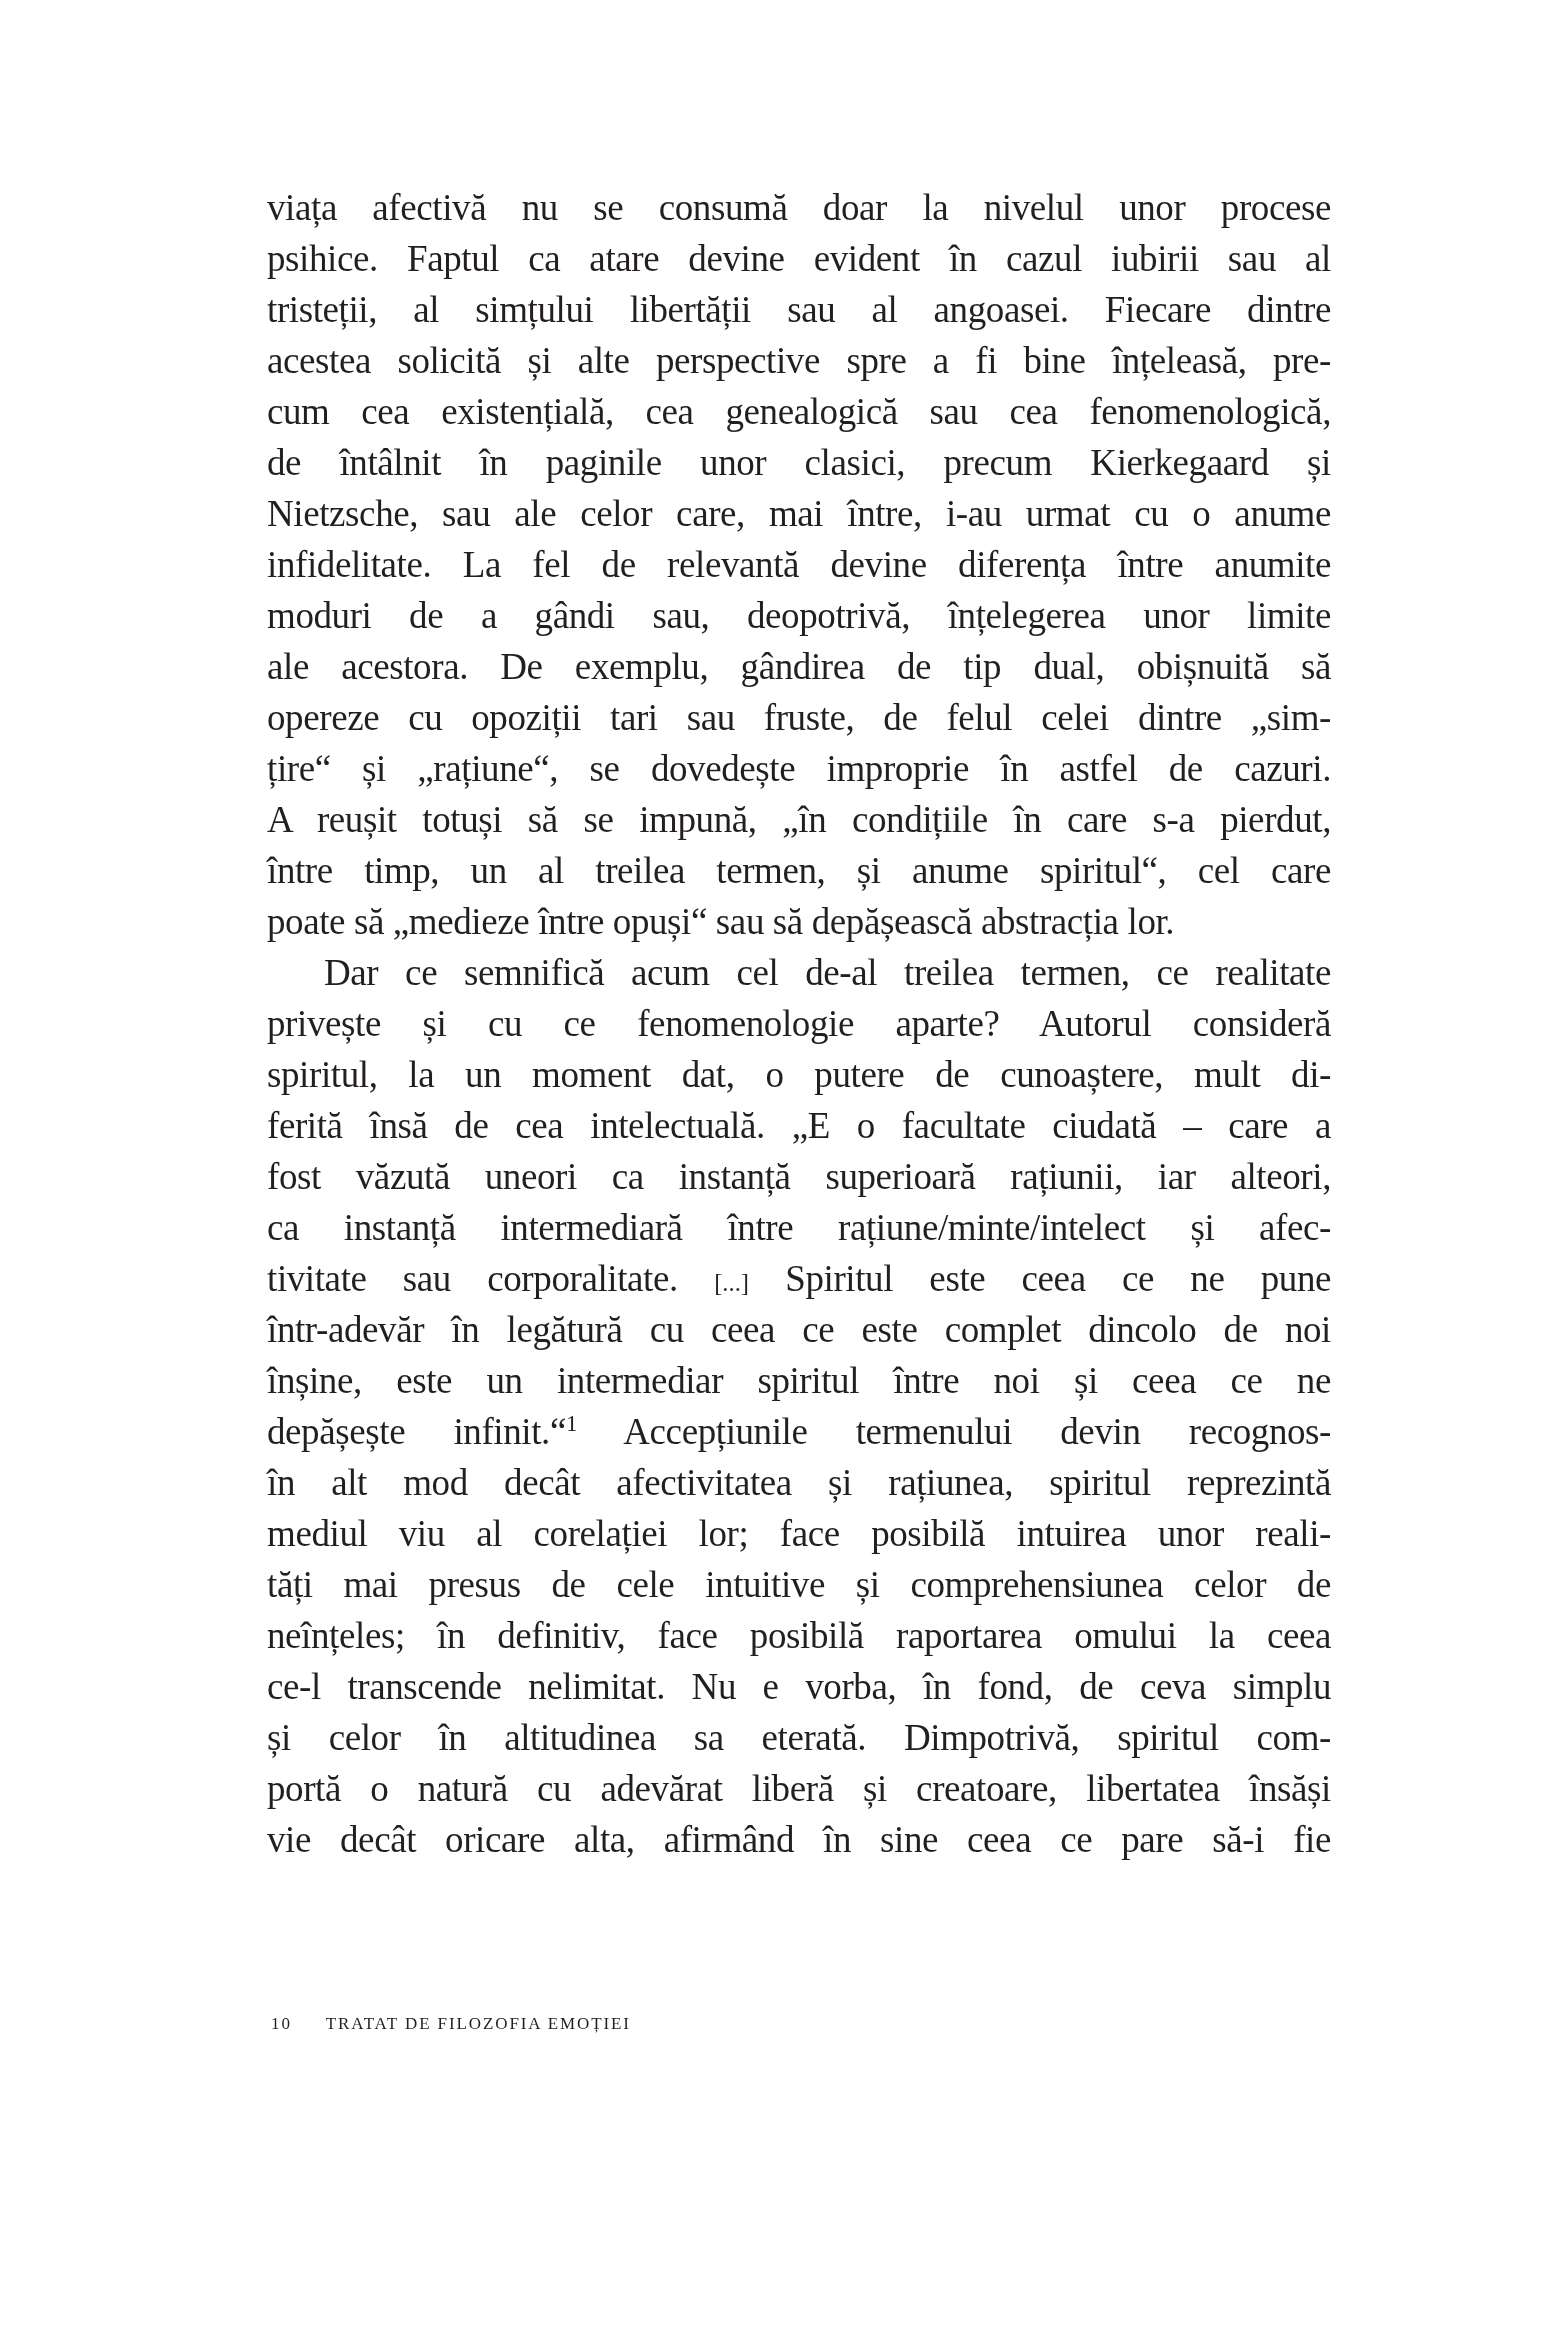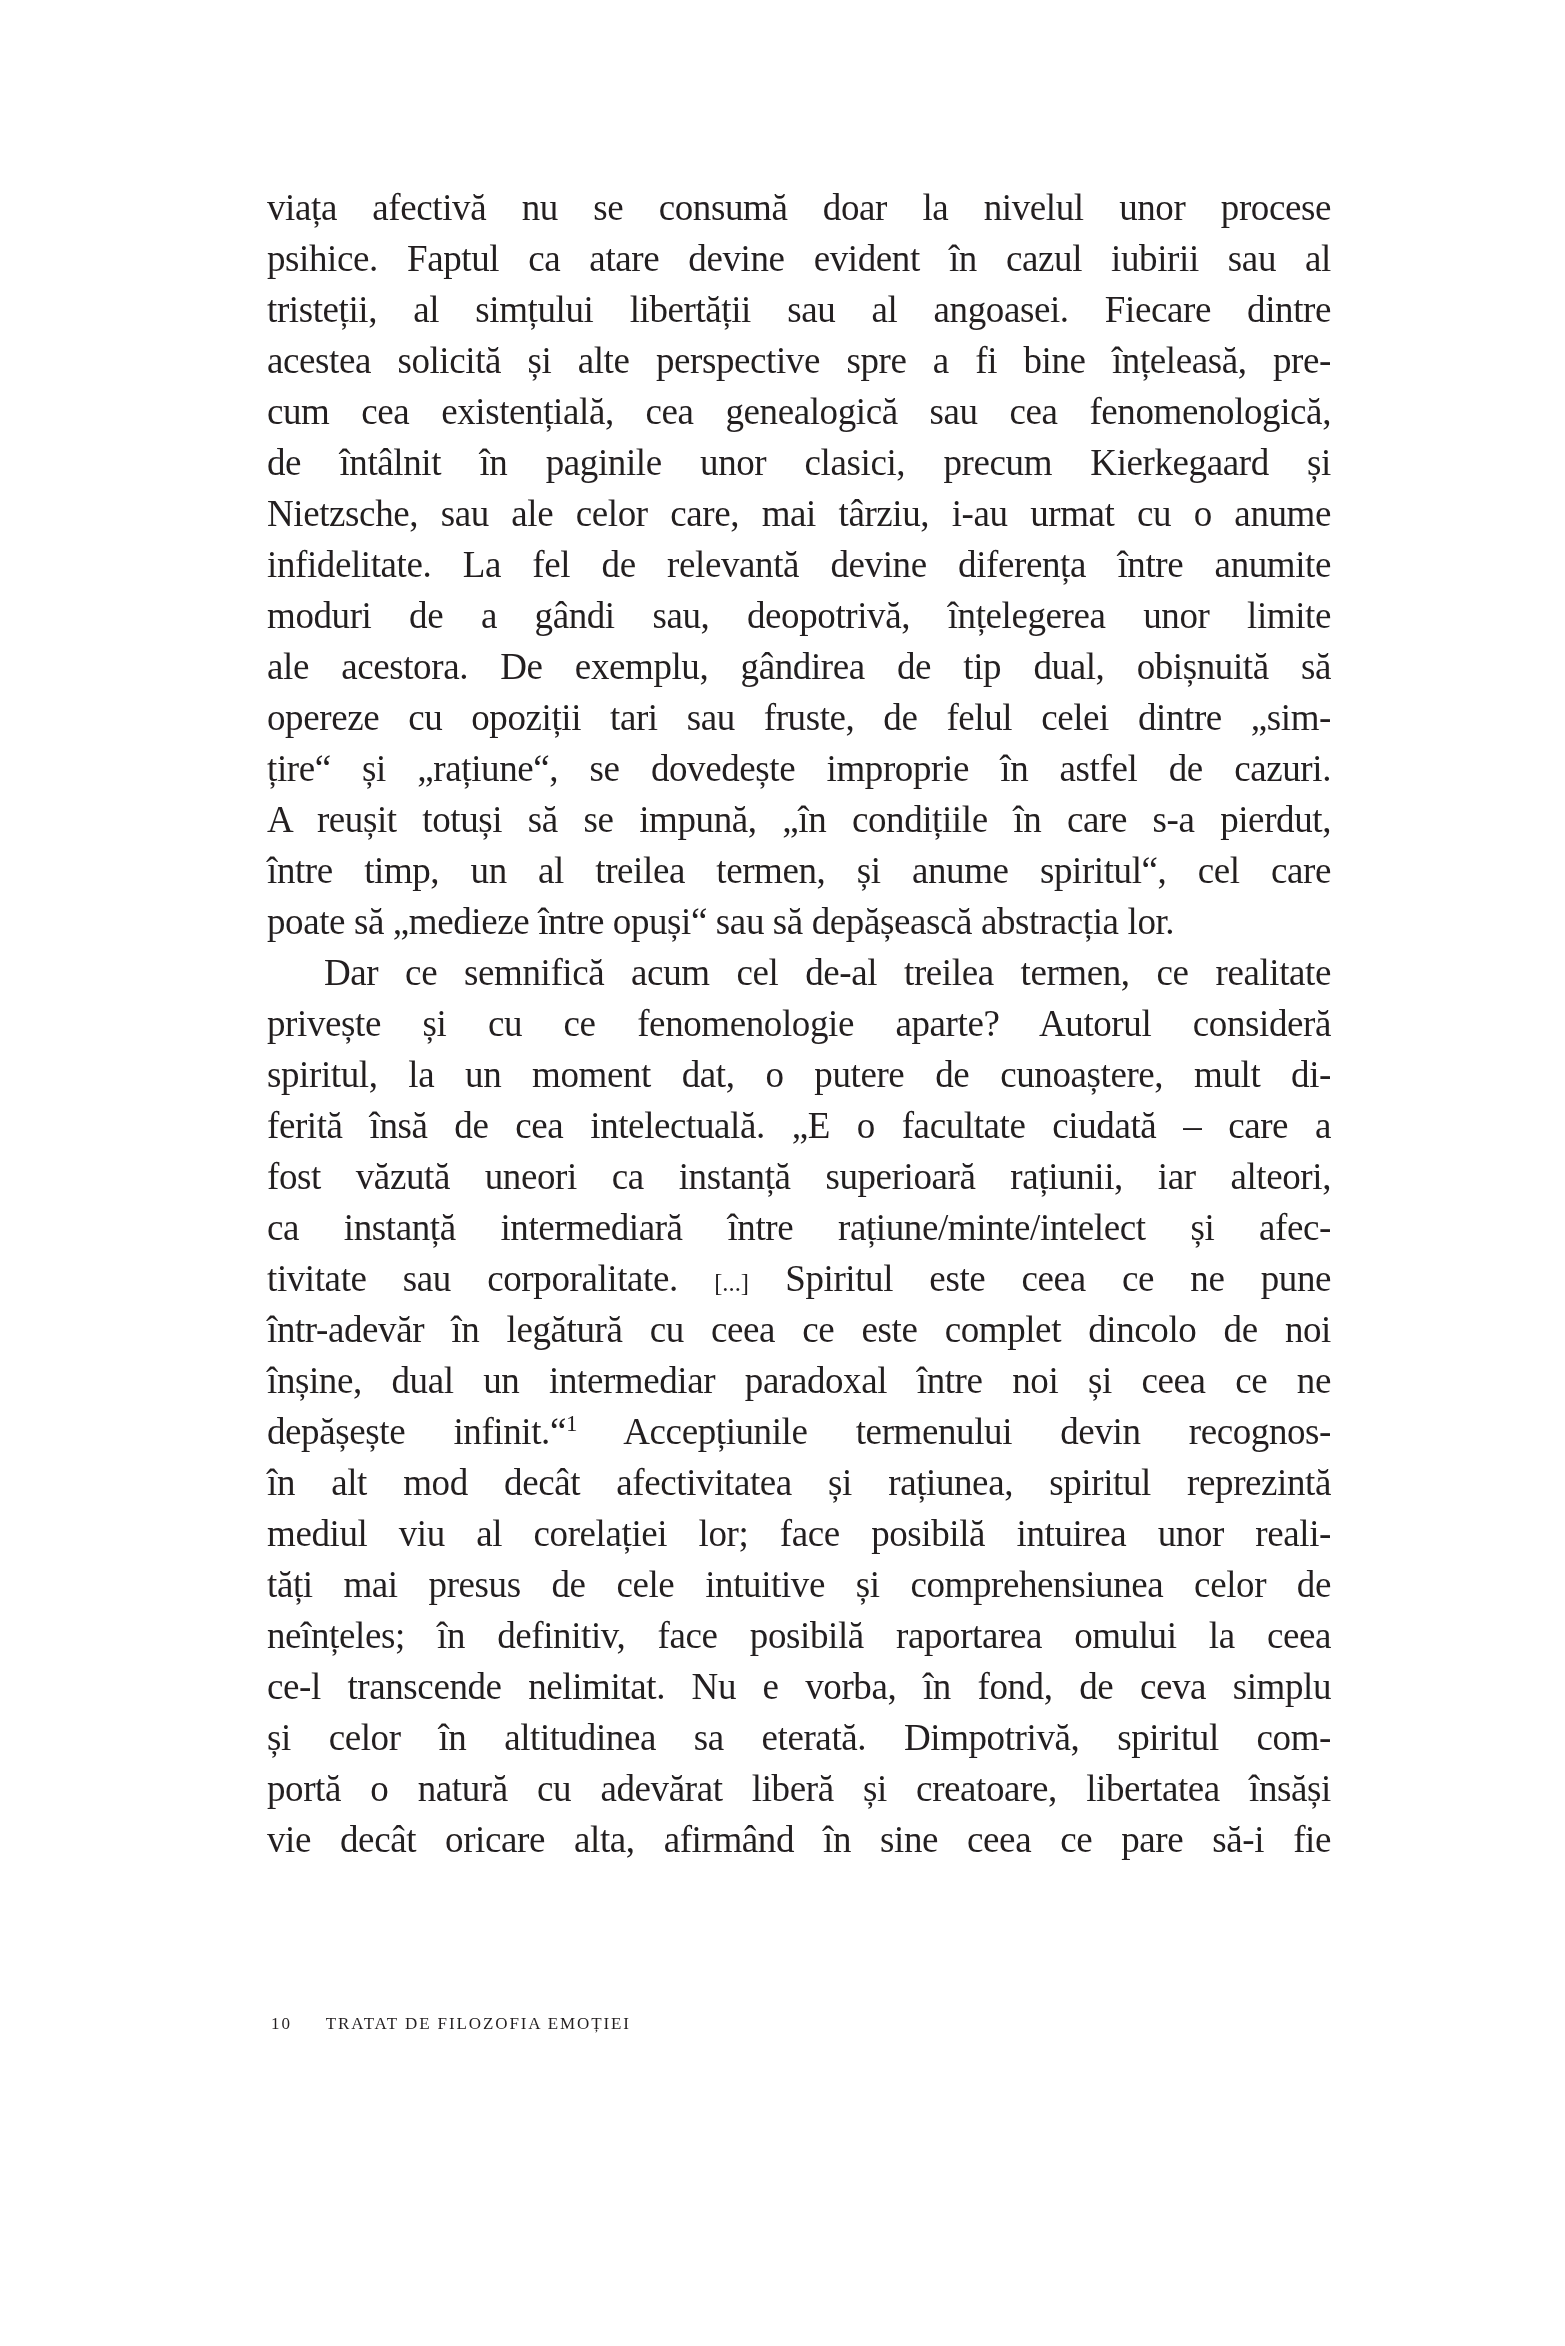--- a/index.html
+++ b/index.html
@@ -44,38 +44,38 @@
 <body>
 
 <div class="page">
   <div class="body-text">
     <span class="line">viața afectivă nu se consumă doar la nivelul unor procese</span>
     <span class="line">psihice. Faptul ca atare devine evident în cazul iubirii sau al</span>
     <span class="line">tristeții, al simțului libertății sau al angoasei. Fiecare dintre</span>
     <span class="line">acestea solicită și alte perspective spre a fi bine înțeleasă, pre-</span>
     <span class="line">cum cea existențială, cea genealogică sau cea fenomenologică,</span>
     <span class="line">de întâlnit în paginile unor clasici, precum Kierkegaard și</span>
-    <span class="line">Nietzsche, sau ale celor care, mai târziu, i-au urmat cu o anume</span>
+    <span class="line">Nietzsche, sau ale celor care, mai între, i-au urmat cu o anume</span>
     <span class="line">infidelitate. La fel de relevantă devine diferența între anumite</span>
     <span class="line">moduri de a gândi sau, deopotrivă, înțelegerea unor limite</span>
     <span class="line">ale acestora. De exemplu, gândirea de tip dual, obișnuită să</span>
     <span class="line">opereze cu opoziții tari sau fruste, de felul celei dintre „sim-</span>
     <span class="line">țire“ și „rațiune“, se dovedește improprie în astfel de cazuri.</span>
     <span class="line">A reușit totuși să se impună, „în condițiile în care s-a pierdut,</span>
     <span class="line">între timp, un al treilea termen, și anume spiritul“, cel care</span>
     <span class="line last">poate să „medieze între opuși“ sau să depășească abstracția lor.</span>
     <span class="line indent">Dar ce semnifică acum cel de-al treilea termen, ce realitate</span>
     <span class="line">privește și cu ce fenomenologie aparte? Autorul consideră</span>
     <span class="line">spiritul, la un moment dat, o putere de cunoaștere, mult di-</span>
     <span class="line">ferită însă de cea intelectuală. „E o facultate ciudată – care a</span>
     <span class="line">fost văzută uneori ca instanță superioară rațiunii, iar alteori,</span>
     <span class="line">ca instanță intermediară între rațiune/minte/intelect și afec-</span>
     <span class="line"><span>tivitate sau corporalitate.</span> <span class="small">[...]</span> <span>Spiritul este ceea ce ne pune</span></span>
     <span class="line">într-adevăr în legătură cu ceea ce este complet dincolo de noi</span>
-    <span class="line">înșine, dual un intermediar paradoxal între noi și ceea ce ne</span>
+    <span class="line">înșine, este un intermediar spiritul între noi și ceea ce ne</span>
     <span class="line"><span>depășește infinit.“</span><sup class="fn">1</sup> <span>Accepțiunile termenului devin recognos-</span></span>
     <span class="line">în alt mod decât afectivitatea și rațiunea, spiritul reprezintă</span>
     <span class="line">mediul viu al corelației lor; face posibilă intuirea unor reali-</span>
     <span class="line">tăți mai presus de cele intuitive și comprehensiunea celor de</span>
     <span class="line">neînțeles; în definitiv, face posibilă raportarea omului la ceea</span>
     <span class="line">ce-l transcende nelimitat. Nu e vorba, în fond, de ceva simplu</span>
     <span class="line">și celor în altitudinea sa eterată. Dimpotrivă, spiritul com-</span>
     <span class="line">portă o natură cu adevărat liberă și creatoare, libertatea însăși</span>
     <span class="line">vie decât oricare alta, afirmând în sine ceea ce pare să-i fie</span>
   </div>

